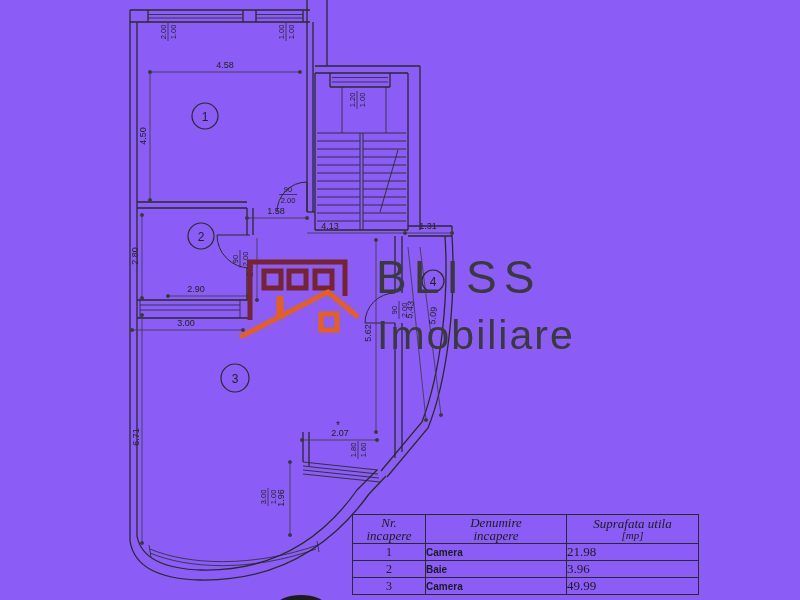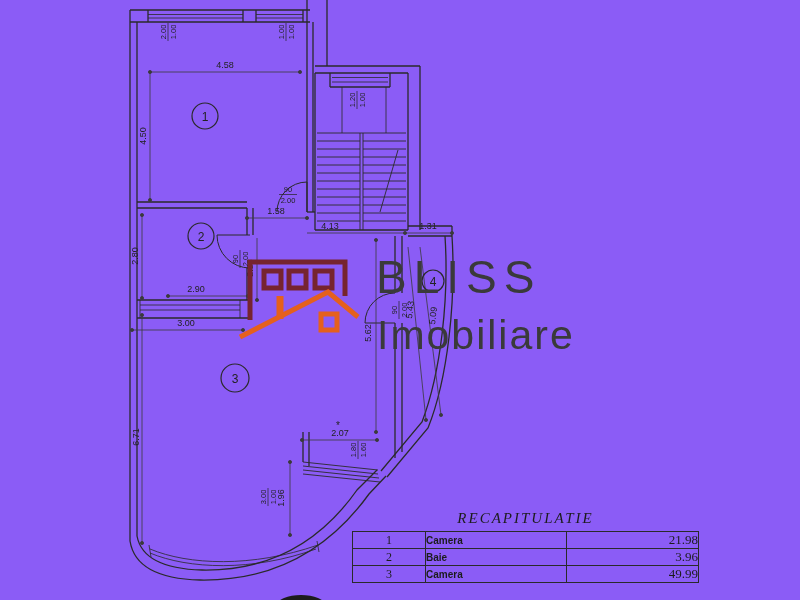--- a/index.html
+++ b/index.html
@@ -14,21 +14,21 @@
   .startxt{font-size:10px;}
   
   .recap{position:absolute;left:352px;top:510px;width:347px;color:#1c1c1c;}
   .recap-title{text-align:center;font:italic 15px "Liberation Serif",serif;letter-spacing:2px;}
   .recap table{border-collapse:collapse;width:100%;margin-top:4px;table-layout:fixed;}
   .recap td{border:1.5px solid #2a2a2a;padding:0;overflow:hidden;}
   .hcell{font:italic 13px "Liberation Serif",serif;text-align:center;line-height:1.02;height:28px;vertical-align:middle;}
   .hsub{font-size:11px;}
   .nr{font:12px "Liberation Serif",serif;text-align:center;height:14px;}
   .nm{font:bold 10px "Liberation Sans",sans-serif;padding-left:22px;height:14px;margin-left:44px;}
-  .ar{font:13px "Liberation Serif",serif;text-align:right;height:14px;}
+  .ar{font:13px "Liberation Serif",serif;text-align:left;height:14px;}
 </style>
 </head>
 <body>
 
 <div class="page">
 
 <svg width="800" height="600" viewBox="0 0 800 600">
 
   <g stroke="#2a2a2a" stroke-width="1.3" fill="none">
 
@@ -287,28 +287,41 @@
     </g>
     <text class="logotxt1" x="376" y="293">BLISS</text>
     <text class="logotxt2" x="377" y="349">Imobiliare</text>
   </g>
 
   <ellipse cx="301" cy="605" rx="24" ry="10" fill="#1c1c1c"></ellipse>
 </svg>
 
   
   <div class="recap">
-    <div class="recap-title">RECAPITULATIE</div>
     <table>
       <colgroup>
           <col style="width:73px">
           <col style="width:141px">
           <col>
         </colgroup>
       <tbody>
+          <tr>
+        <td class="hcell">
+          <div>Nr.</div>
+              <div>incapere</div>
+        </td>
+        <td class="hcell">
+          <div>Denumire</div>
+              <div>incapere</div>
+        </td>
+        <td class="hcell">
+          <div>Suprafata utila</div>
+              <div class="hsub">[mp]</div>
+        </td>
+      </tr>
       <tr>
         <td class="nr">1</td>
         <td class="nm">Camera</td>
         <td class="ar">21.98</td>
       </tr>
       <tr>
         <td class="nr">2</td>
         <td class="nm">Baie</td>
         <td class="ar">3.96</td>
       </tr>

